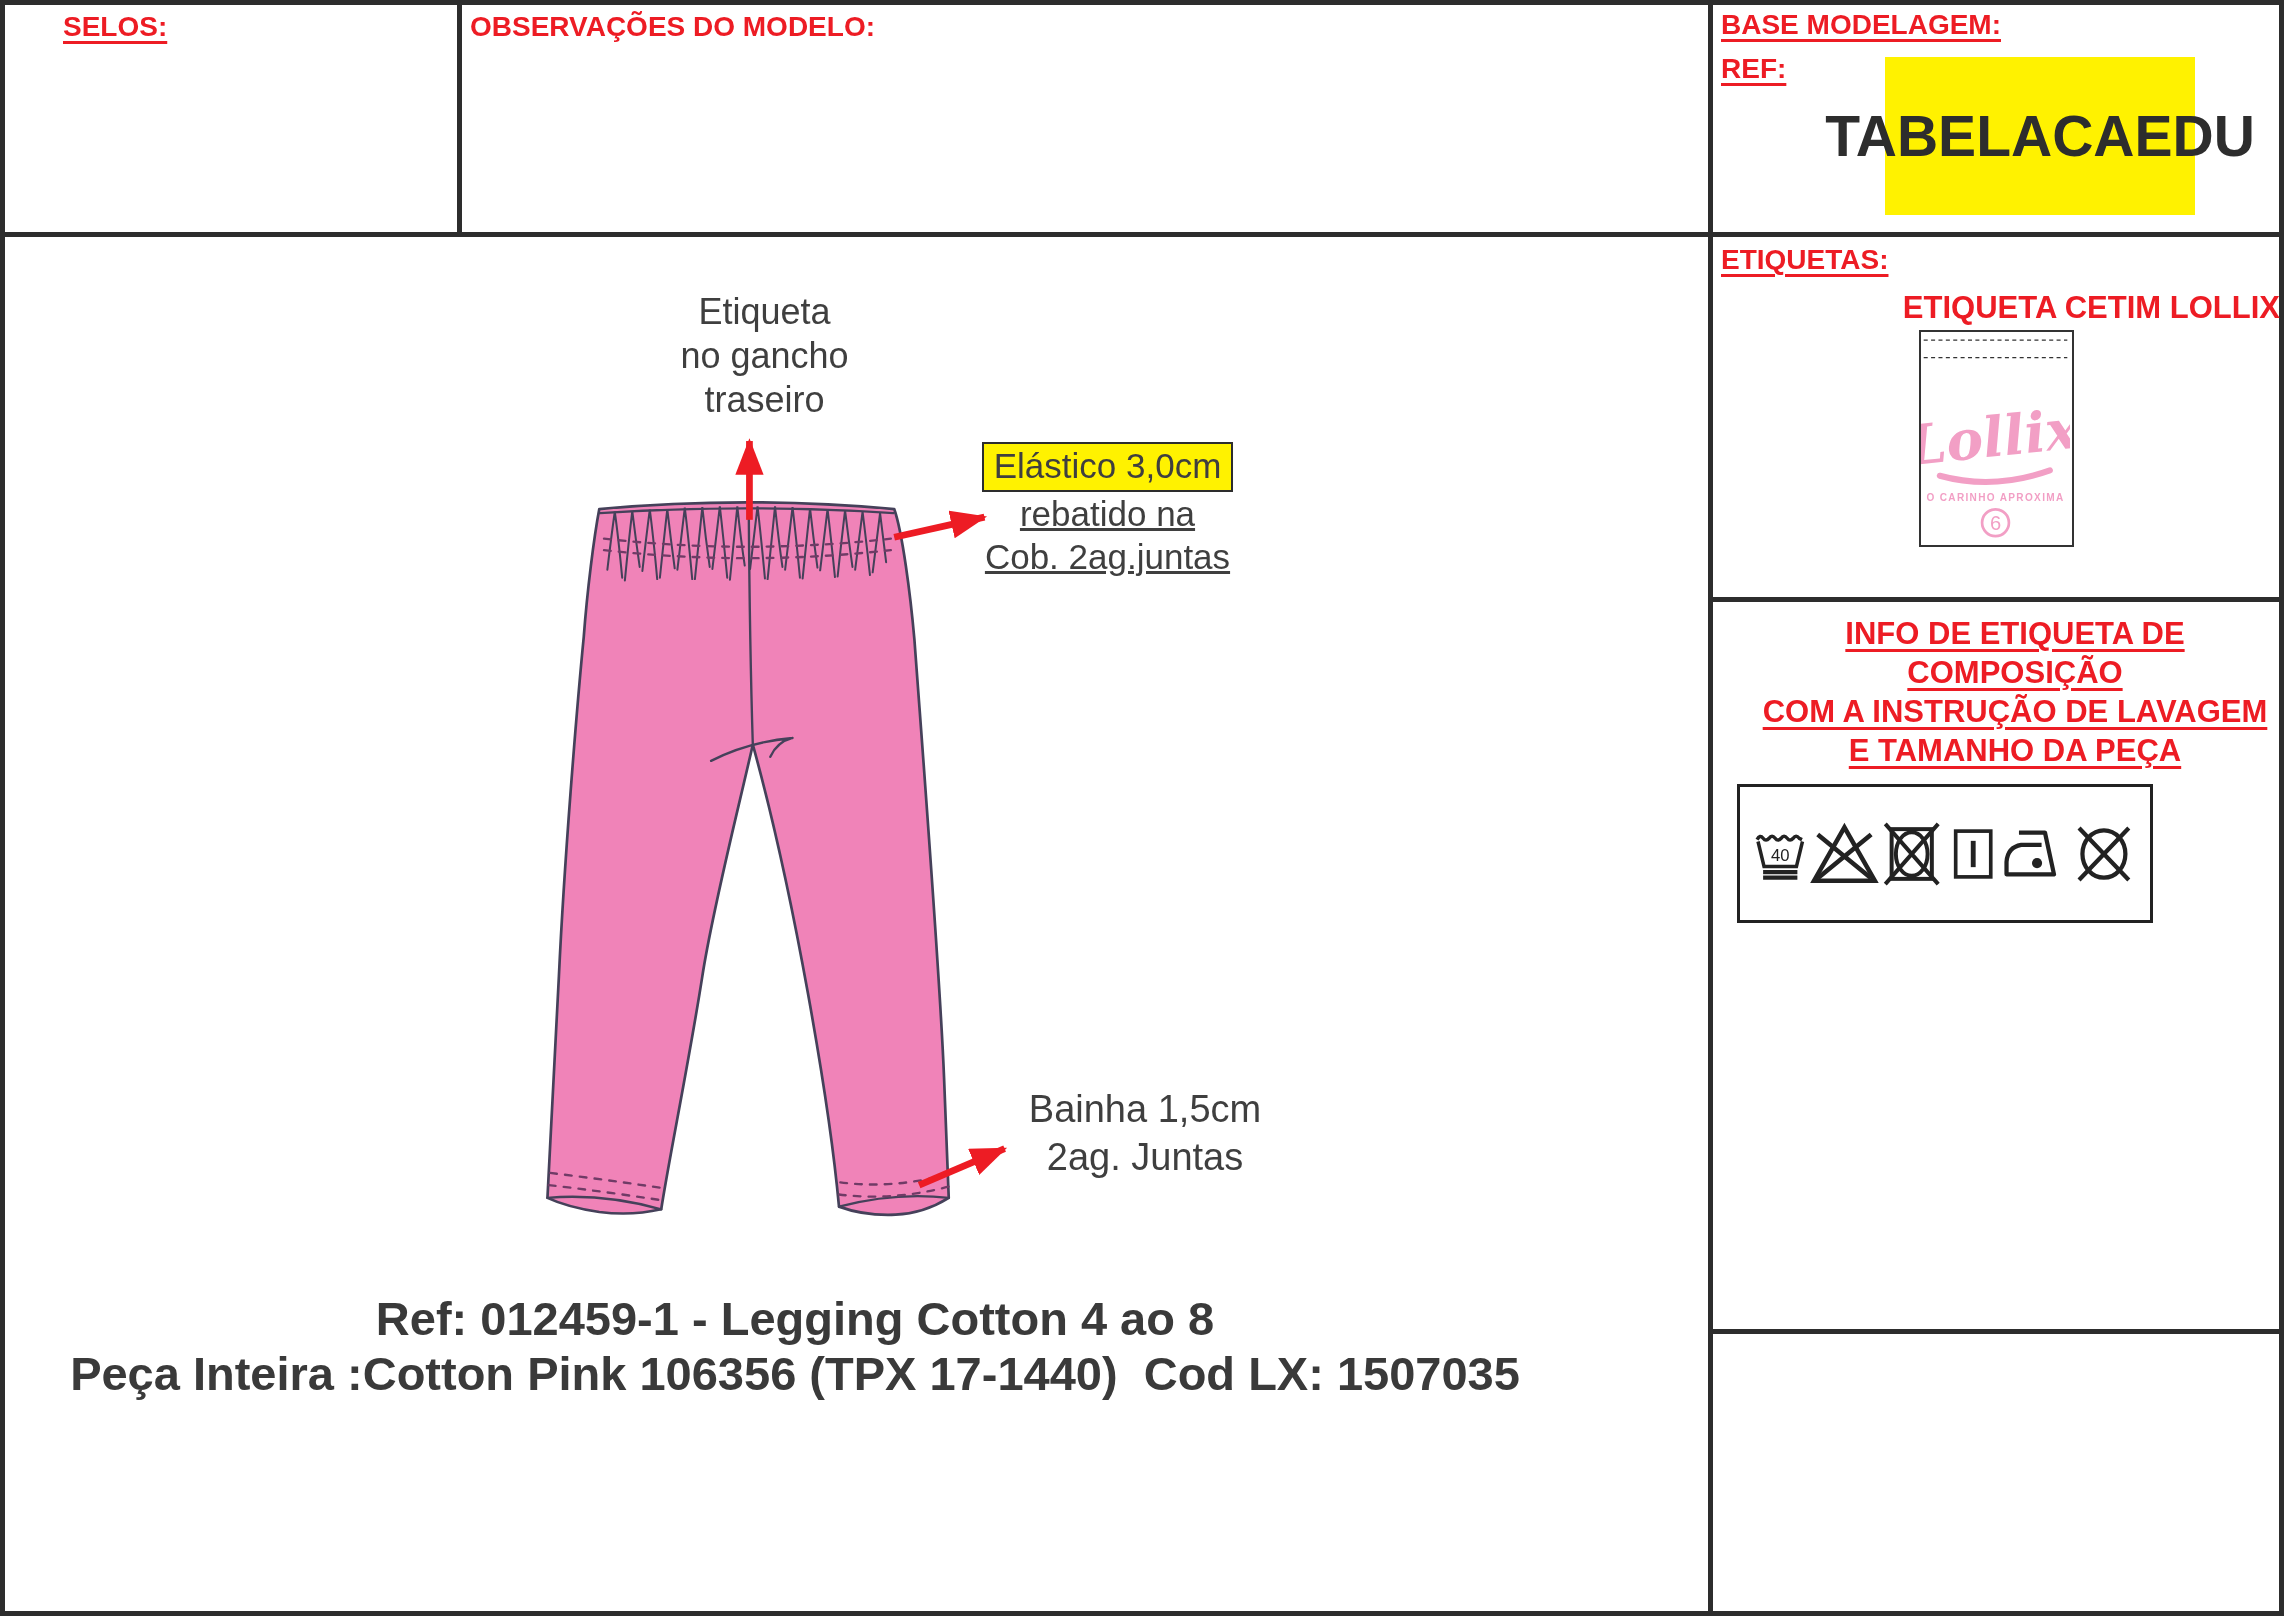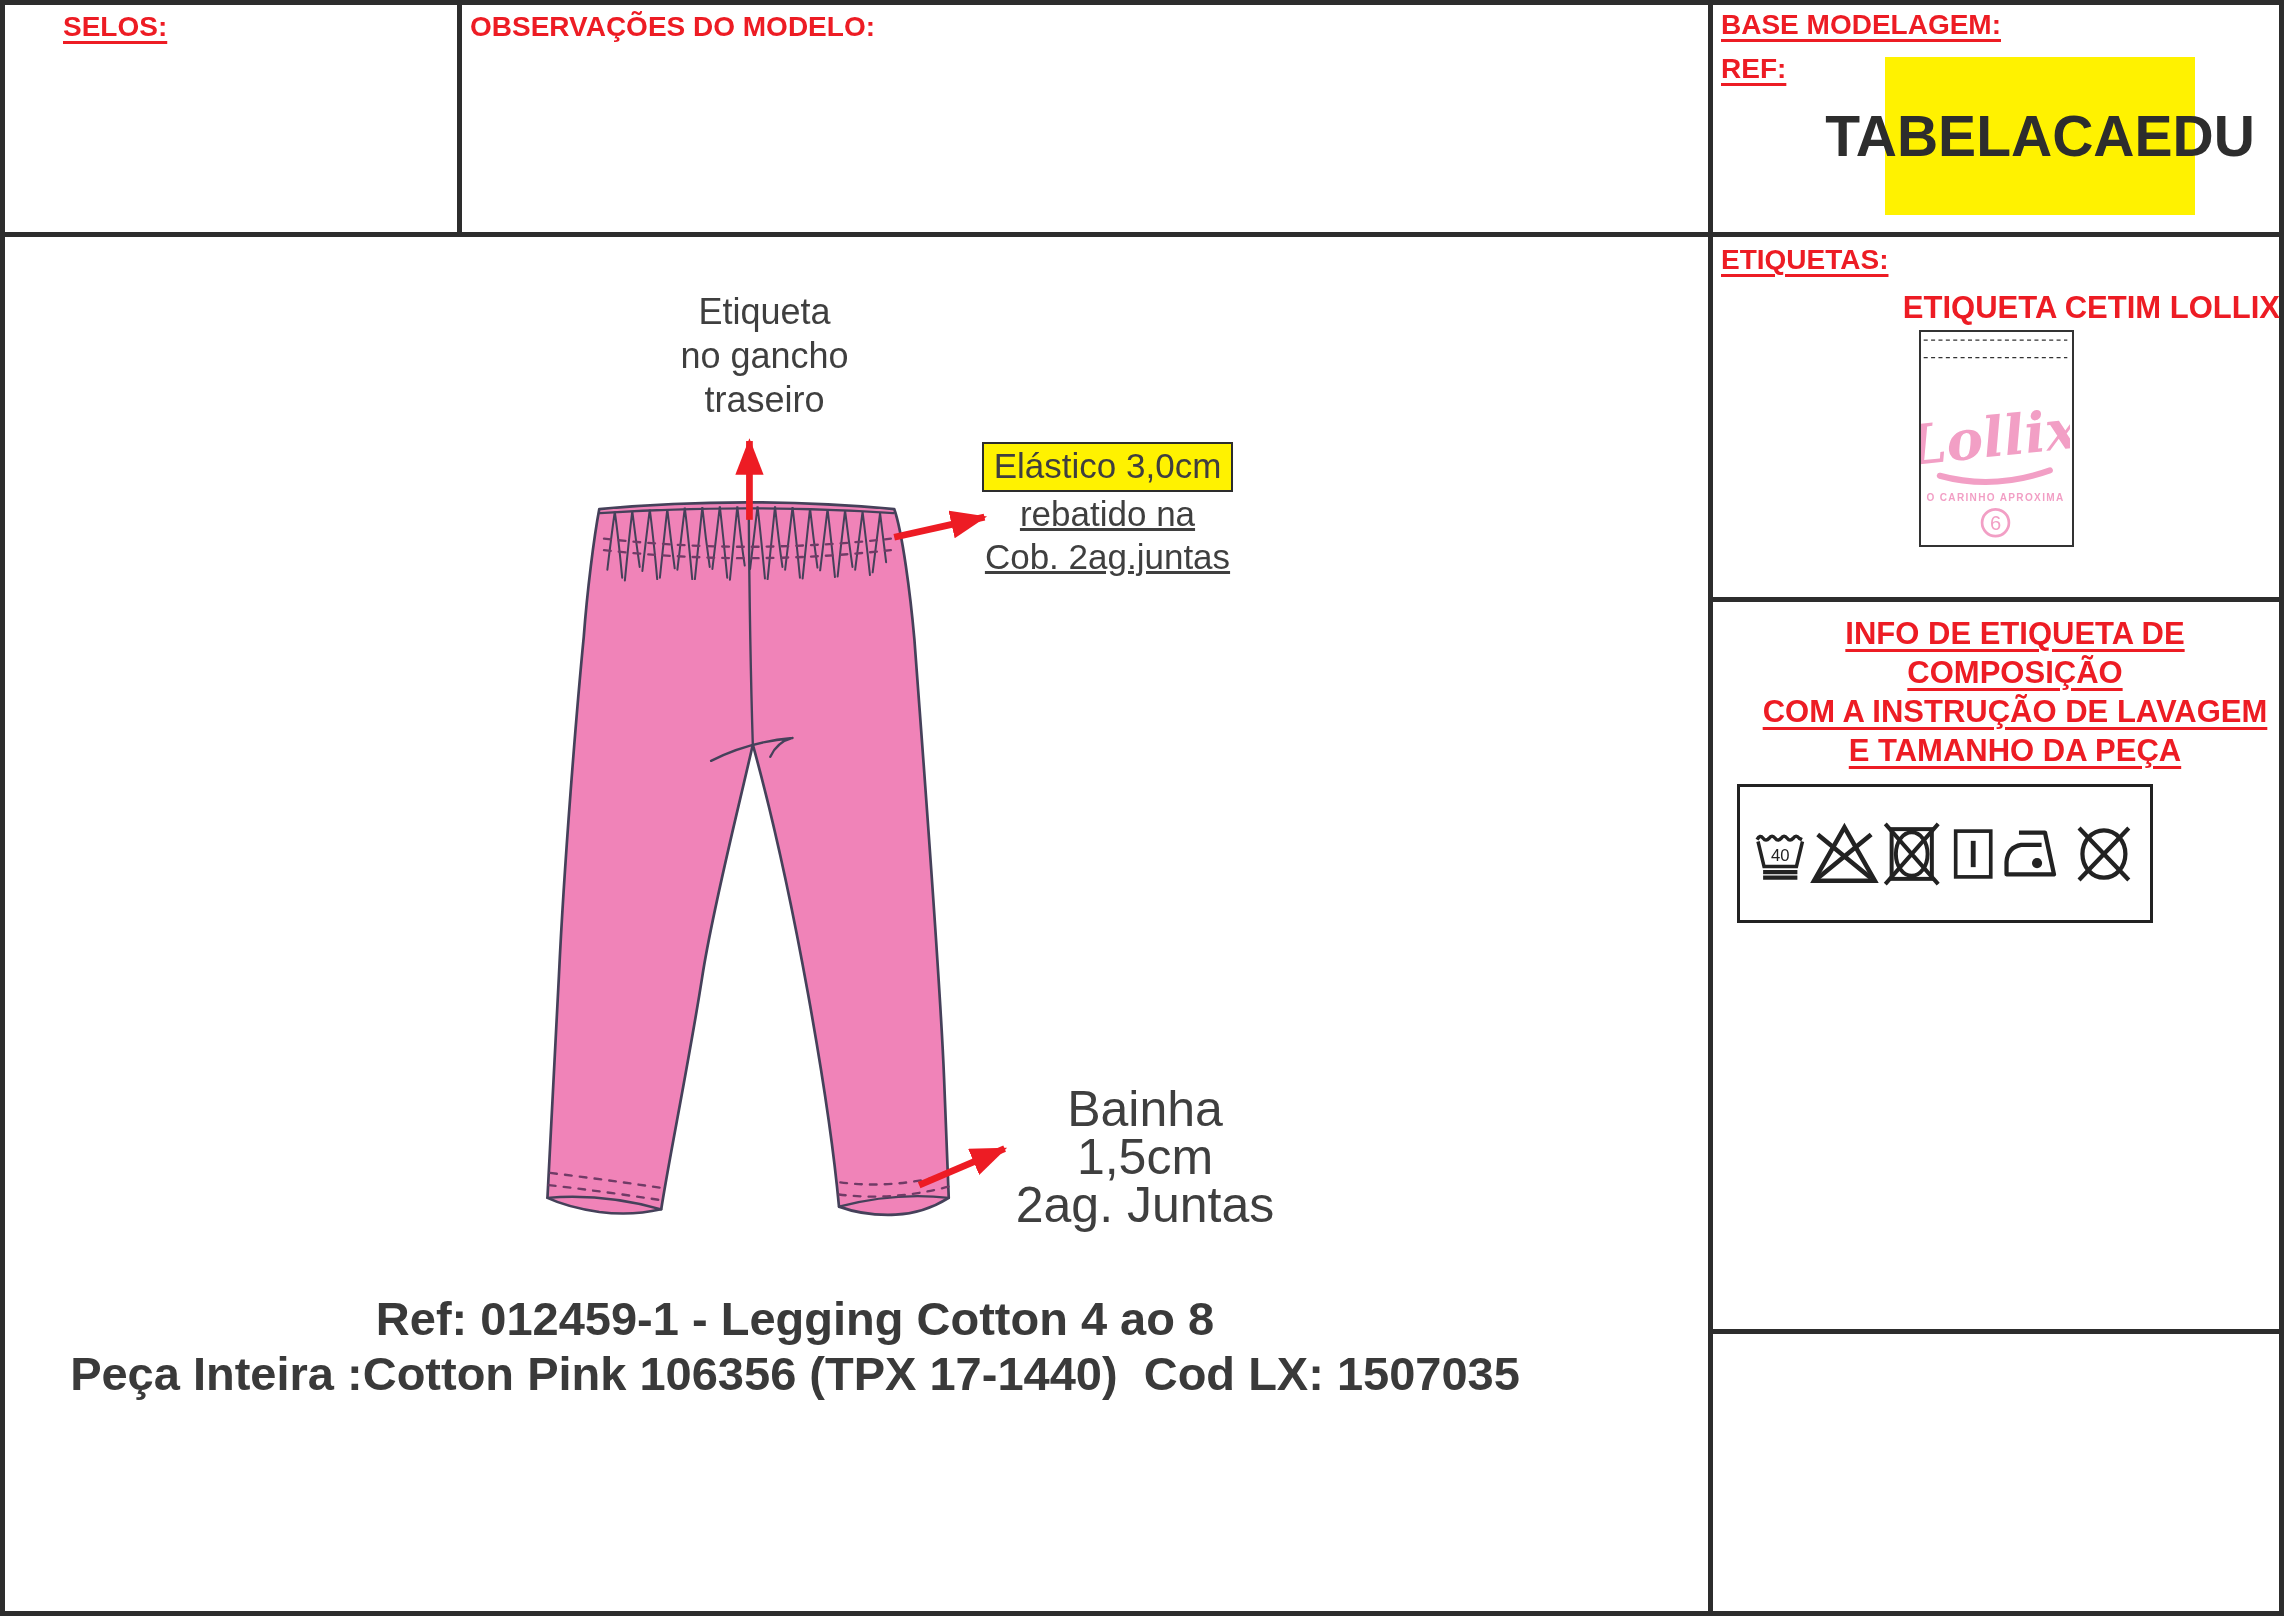--- a/index.html
+++ b/index.html
@@ -48,21 +48,21 @@
   }
   .care-strip svg{display:block;}
   .care{stroke:#222;fill:none;stroke-width:7.5;}
   .care-fill{fill:#222;stroke:none;}
   .care-num{font-family:"Liberation Sans",sans-serif;font-size:36px;fill:#222;font-weight:normal;}
 
   
   .note{position:absolute;color:var(--text-dark);text-align:center;z-index:6;}
   .note-tag{left:593px;top:290px;width:343px;font-size:36px;line-height:44px;}
   .note-elastic{left:939px;top:442px;width:337px;font-size:35px;line-height:43px;text-decoration:underline;}
-  .note-hem{left:997px;top:1085px;width:296px;font-size:50px;line-height:48px;}
+  .note-hem{left:997px;top:1085px;width:296px;font-size:38px;line-height:48px;}
   .hl{
     display:inline-block;background:var(--highlight-yellow);
     border:2px solid #2d2d2d;padding:0px 9.4px 2.7px 9.4px;
   }
   .footer-text{
     position:absolute;left:61px;top:1291px;width:1468px;text-align:center;
     color:#3a3a3a;font-weight:bold;font-size:47px;line-height:55px;z-index:6;
   }
   .footer-text div{white-space:pre;}
 

